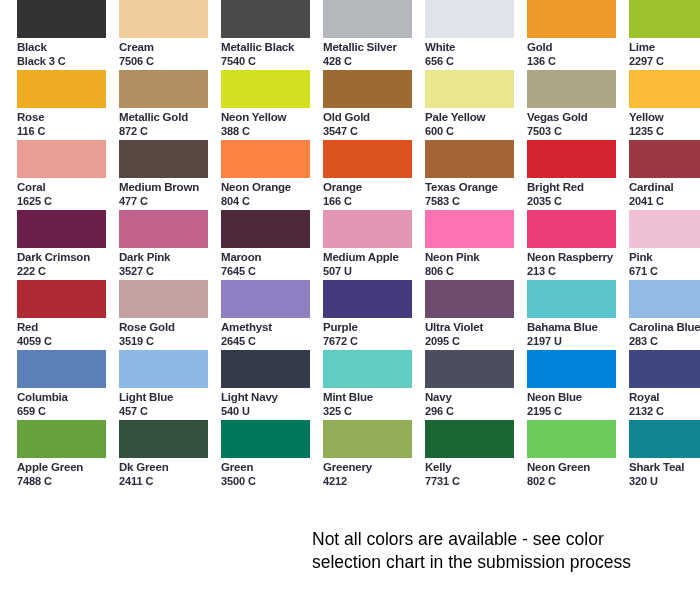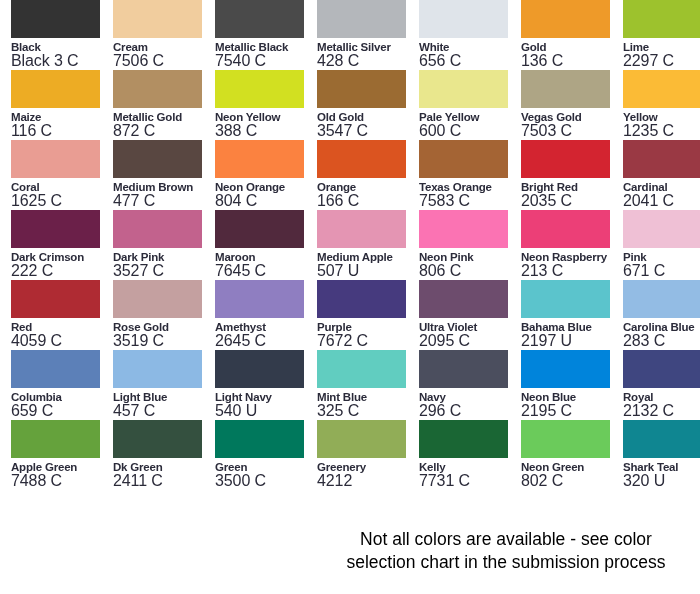--- a/index.html
+++ b/index.html
@@ -22,21 +22,21 @@
   }
   .grid {
     position: absolute;
     left: 0;
     top: 0;
     width: 700px;
     display: grid;
     grid-template-columns: repeat(7, 100px);
     column-gap: 2px;
     row-gap: 0;
-    padding-left: 11px;
+    padding-left: 17px;
     box-sizing: border-box;
   }
   .cell {
     width: 100px;
     height: 70px;
     box-sizing: border-box;
     position: relative;
   }
   .swatch {
     width: 89px;
@@ -49,33 +49,32 @@
     font-size: 11.5px;
     font-weight: bold;
     color: #2b2b3a;
     line-height: 14px;
     margin-top: 2px;
     letter-spacing: -0.2px;
     white-space: nowrap;
   }
   .cell .code {
     display: block;
-    font-size: 16px;
-    font-weight: normal;
+    font-size: 11px;
+    font-weight: bold;
     color: #2b2b3a;
     line-height: 14px;
     letter-spacing: -0.1px;
     white-space: nowrap;
   }
   .note {
     position: absolute;
     left: 312px;
     top: 528px;
     width: 388px;
-    text-align: center;
     font-family: "Liberation Sans", sans-serif;
     font-size: 17.5px;
     line-height: 23px;
     color: #000000;
   }
   .note span {
     display: block;
   }
 </style>
 </head>
@@ -113,21 +112,21 @@
         <span class="name">Gold</span>
         <span class="code">136 C</span>
       </div>
       <div class="cell">
         <div class="swatch" style="background-color: rgb(157, 194, 45);"></div>
         <span class="name">Lime</span>
         <span class="code">2297 C</span>
       </div>
       <div class="cell">
         <div class="swatch" style="background-color: rgb(237, 172, 36);"></div>
-        <span class="name">Maize</span>
+        <span class="name">Rose</span>
         <span class="code">116 C</span>
       </div>
       <div class="cell">
         <div class="swatch" style="background-color: rgb(178, 143, 98);"></div>
         <span class="name">Metallic Gold</span>
         <span class="code">872 C</span>
       </div>
       <div class="cell">
         <div class="swatch" style="background-color: rgb(210, 224, 33);"></div>
         <span class="name">Neon Yellow</span>

